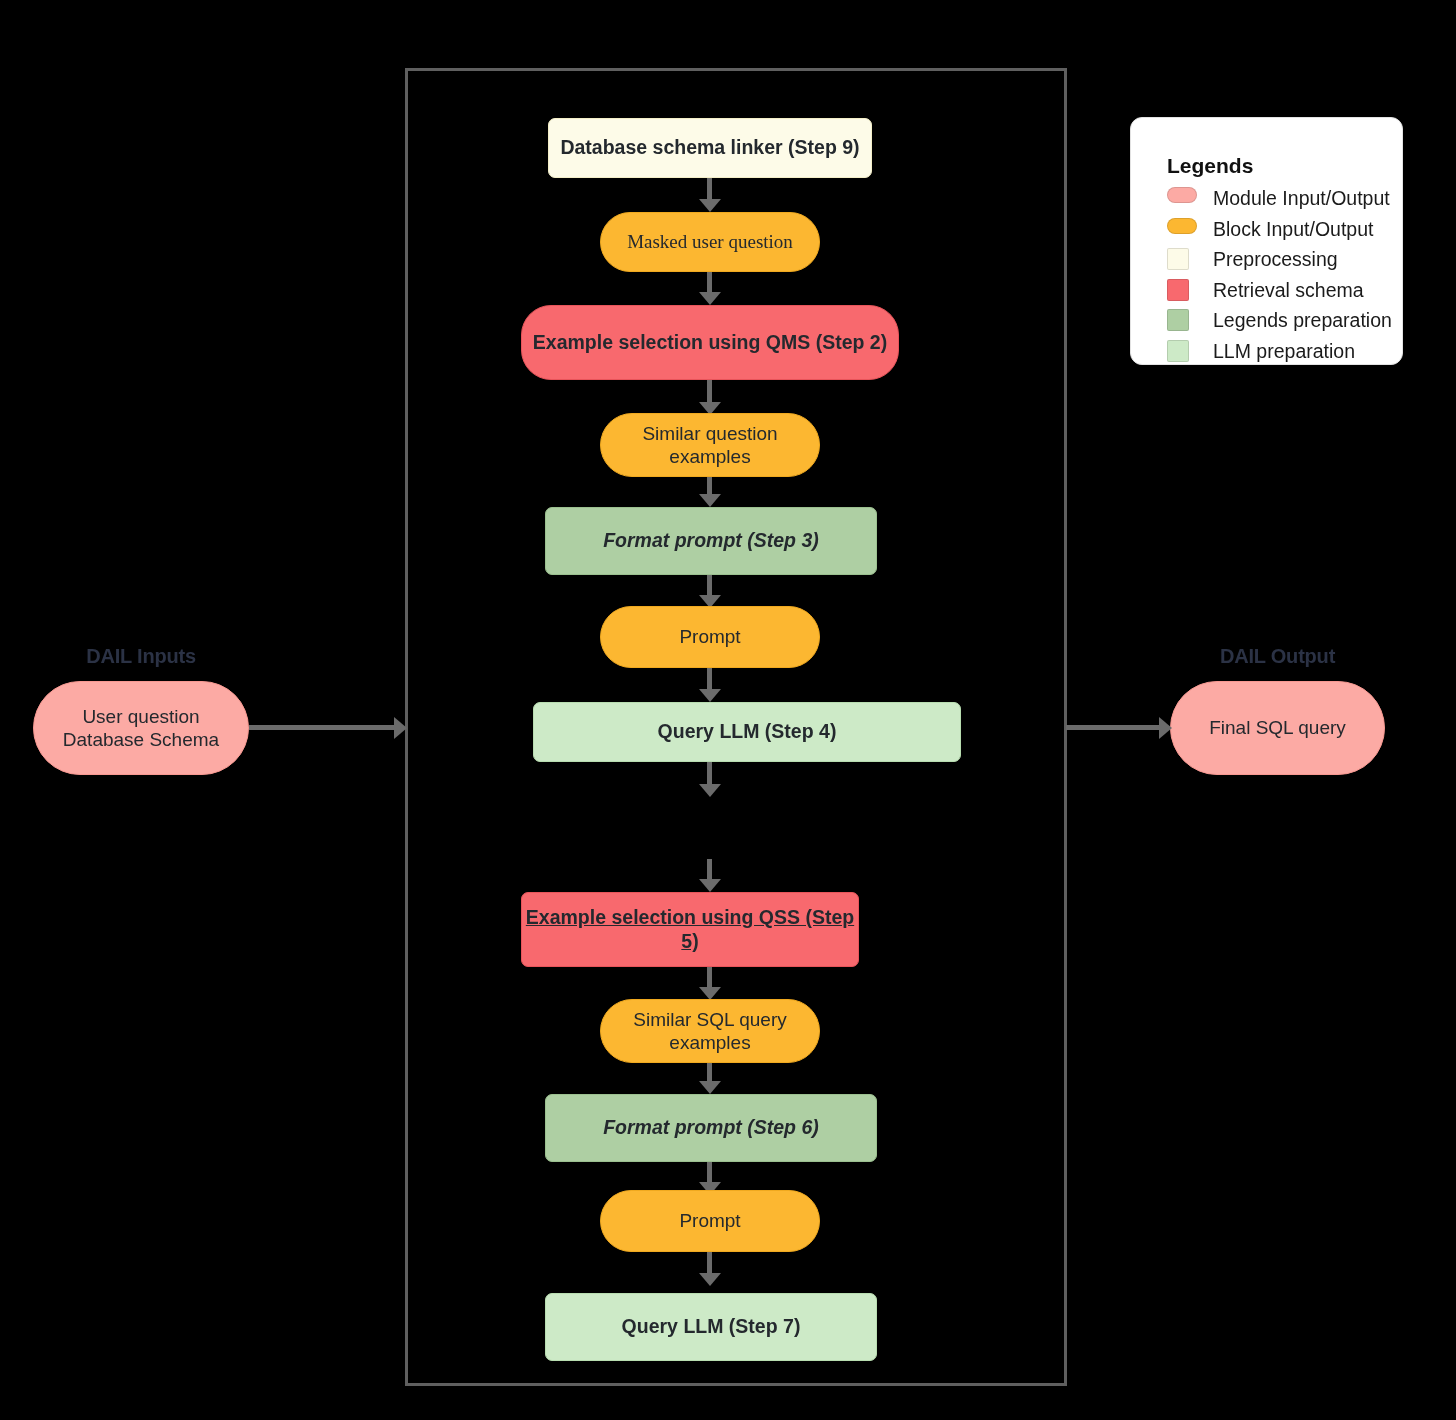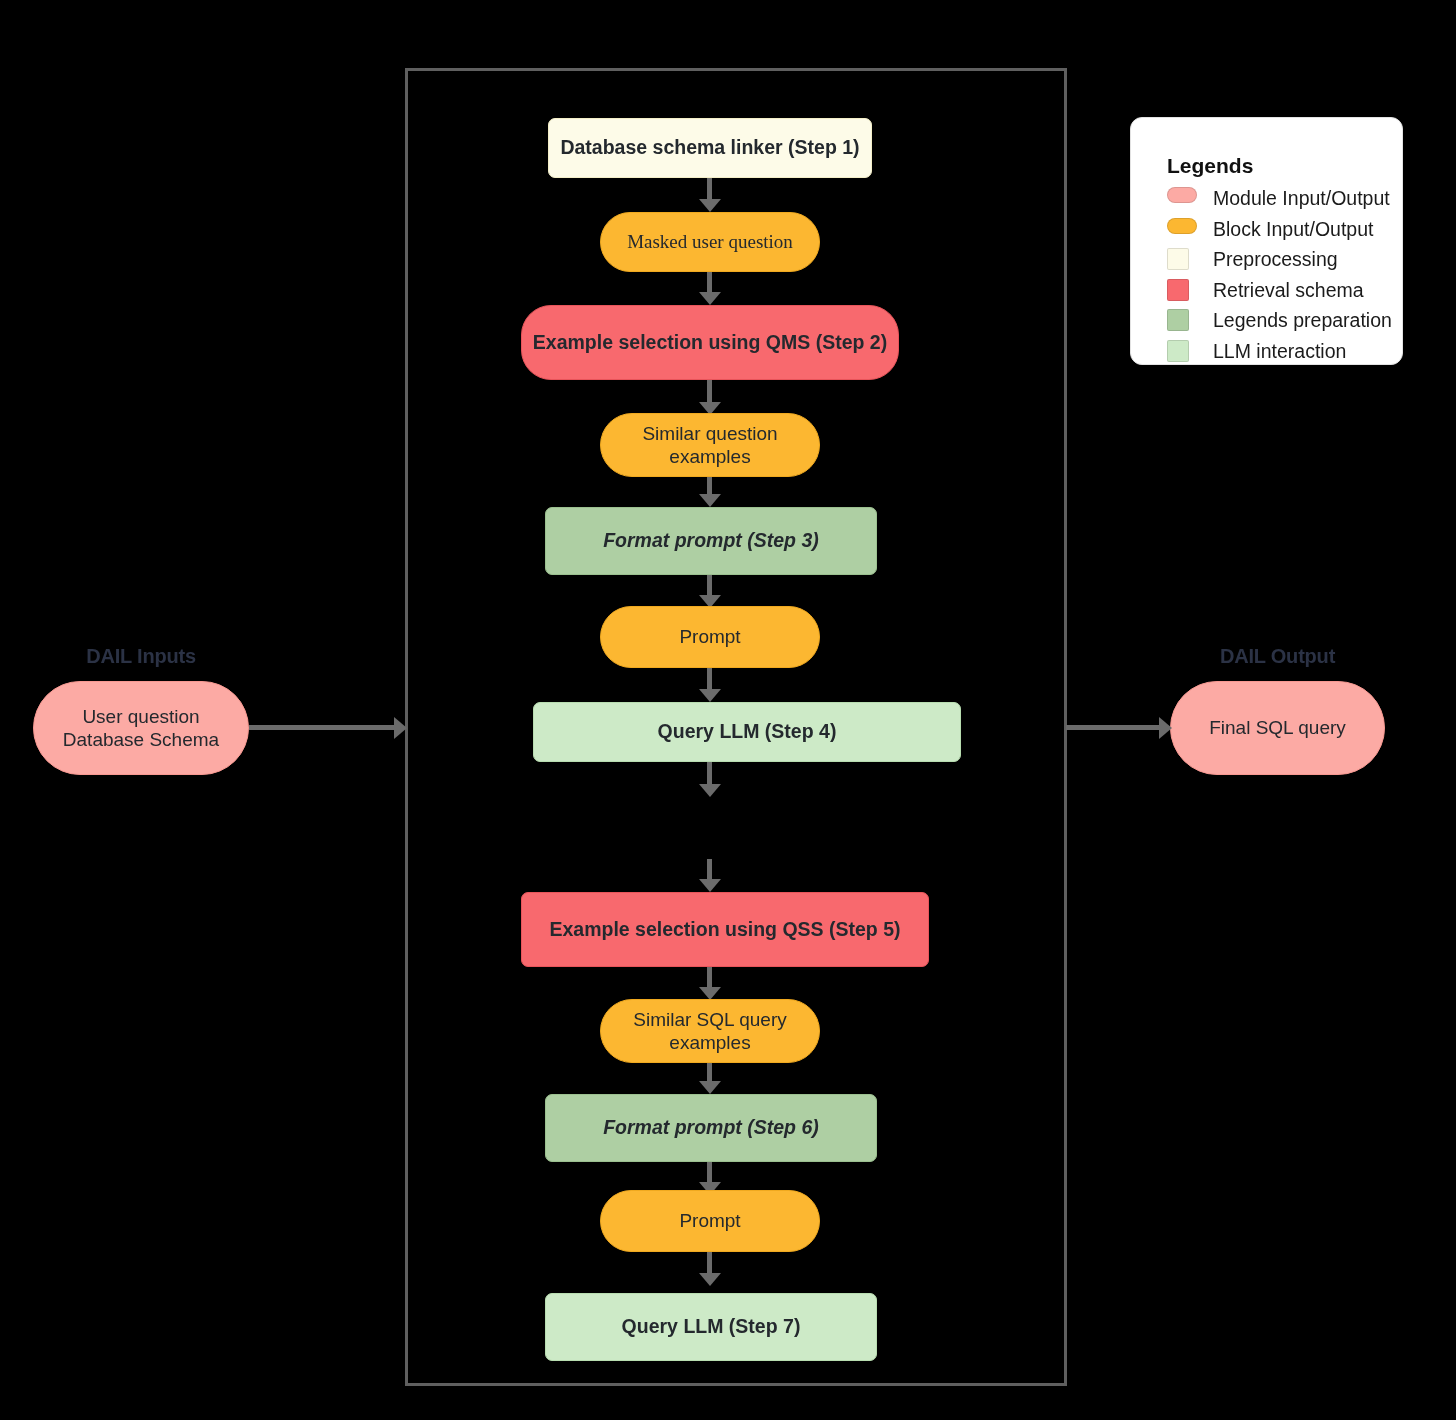--- a/index.html
+++ b/index.html
@@ -202,21 +202,21 @@
   <div class="node pill pill-module" style="left:1170px; top:681px; width:215px; height:94px;">
     <span>Final SQL query</span>
   </div>
 
   <div class="arrow-h" style="left:1066px; top:717px; width:106px;">
     <div class="stem" style="width:93px;"></div>
     <div class="head"></div>
   </div>
 
   <div class="node step-box step-preprocessing" style="left:548px; top:118px; width:324px; height:60px;">
-    <span>Database schema linker (Step 1)</span>
+    <span>Database schema linker (Step 9)</span>
   </div>
   <div class="arrow-v" style="left:699px; top:178px; height:34px;">
     <div class="stem" style="height:21px;"></div>
       <div class="head"></div>
   </div>
 
   <div class="node pill pill-block" style="left:600px; top:212px; width:220px; height:60px;font-family:Liberation Serif, serif;">
     <span>Masked user question</span>
   </div>
   <div class="arrow-v" style="left:699px; top:272px; height:33px;">
@@ -262,21 +262,21 @@
   <div class="arrow-v" style="left:699px; top:762px; height:35px;">
     <div class="stem" style="height:22px;"></div>
       <div class="head"></div>
   </div>
 
   <div class="arrow-v" style="left:699px; top:859px; height:33px;">
     <div class="stem" style="height:20px;"></div>
       <div class="head"></div>
   </div>
 
-  <div class="node step-box step-retrieval" style="left:521px; top:892px; width:408px; height:75px;">
+  <div class="node step-box step-retrieval" style="left:521px; top:892px; width:338px; height:75px;text-decoration:underline;">
     <span>Example selection using QSS (Step 5)</span>
   </div>
   <div class="arrow-v" style="left:699px; top:967px; height:33px;">
     <div class="stem" style="height:20px;"></div>
       <div class="head"></div>
   </div>
 
   <div class="node pill pill-block" style="left:600px; top:999px; width:220px; height:64px;">
     <span>Similar SQL query<br>examples</span>
   </div>
@@ -328,17 +328,17 @@
       <div class="legend-label">Retrieval schema</div>
     </div>
 
     <div class="legend-row">
       <div class="legend-swatch sw-square" style="background: rgb(174, 207, 163); border: 1px solid rgba(0, 0, 0, 0.12);"></div>
       <div class="legend-label">Legends preparation</div>
     </div>
 
     <div class="legend-row">
       <div class="legend-swatch sw-square" style="background: rgb(205, 234, 199); border: 1px solid rgba(0, 0, 0, 0.12);"></div>
-      <div class="legend-label">LLM interaction</div>
+      <div class="legend-label">LLM preparation</div>
     </div>
   </div>
 
 </div>
 
 </body></html>

